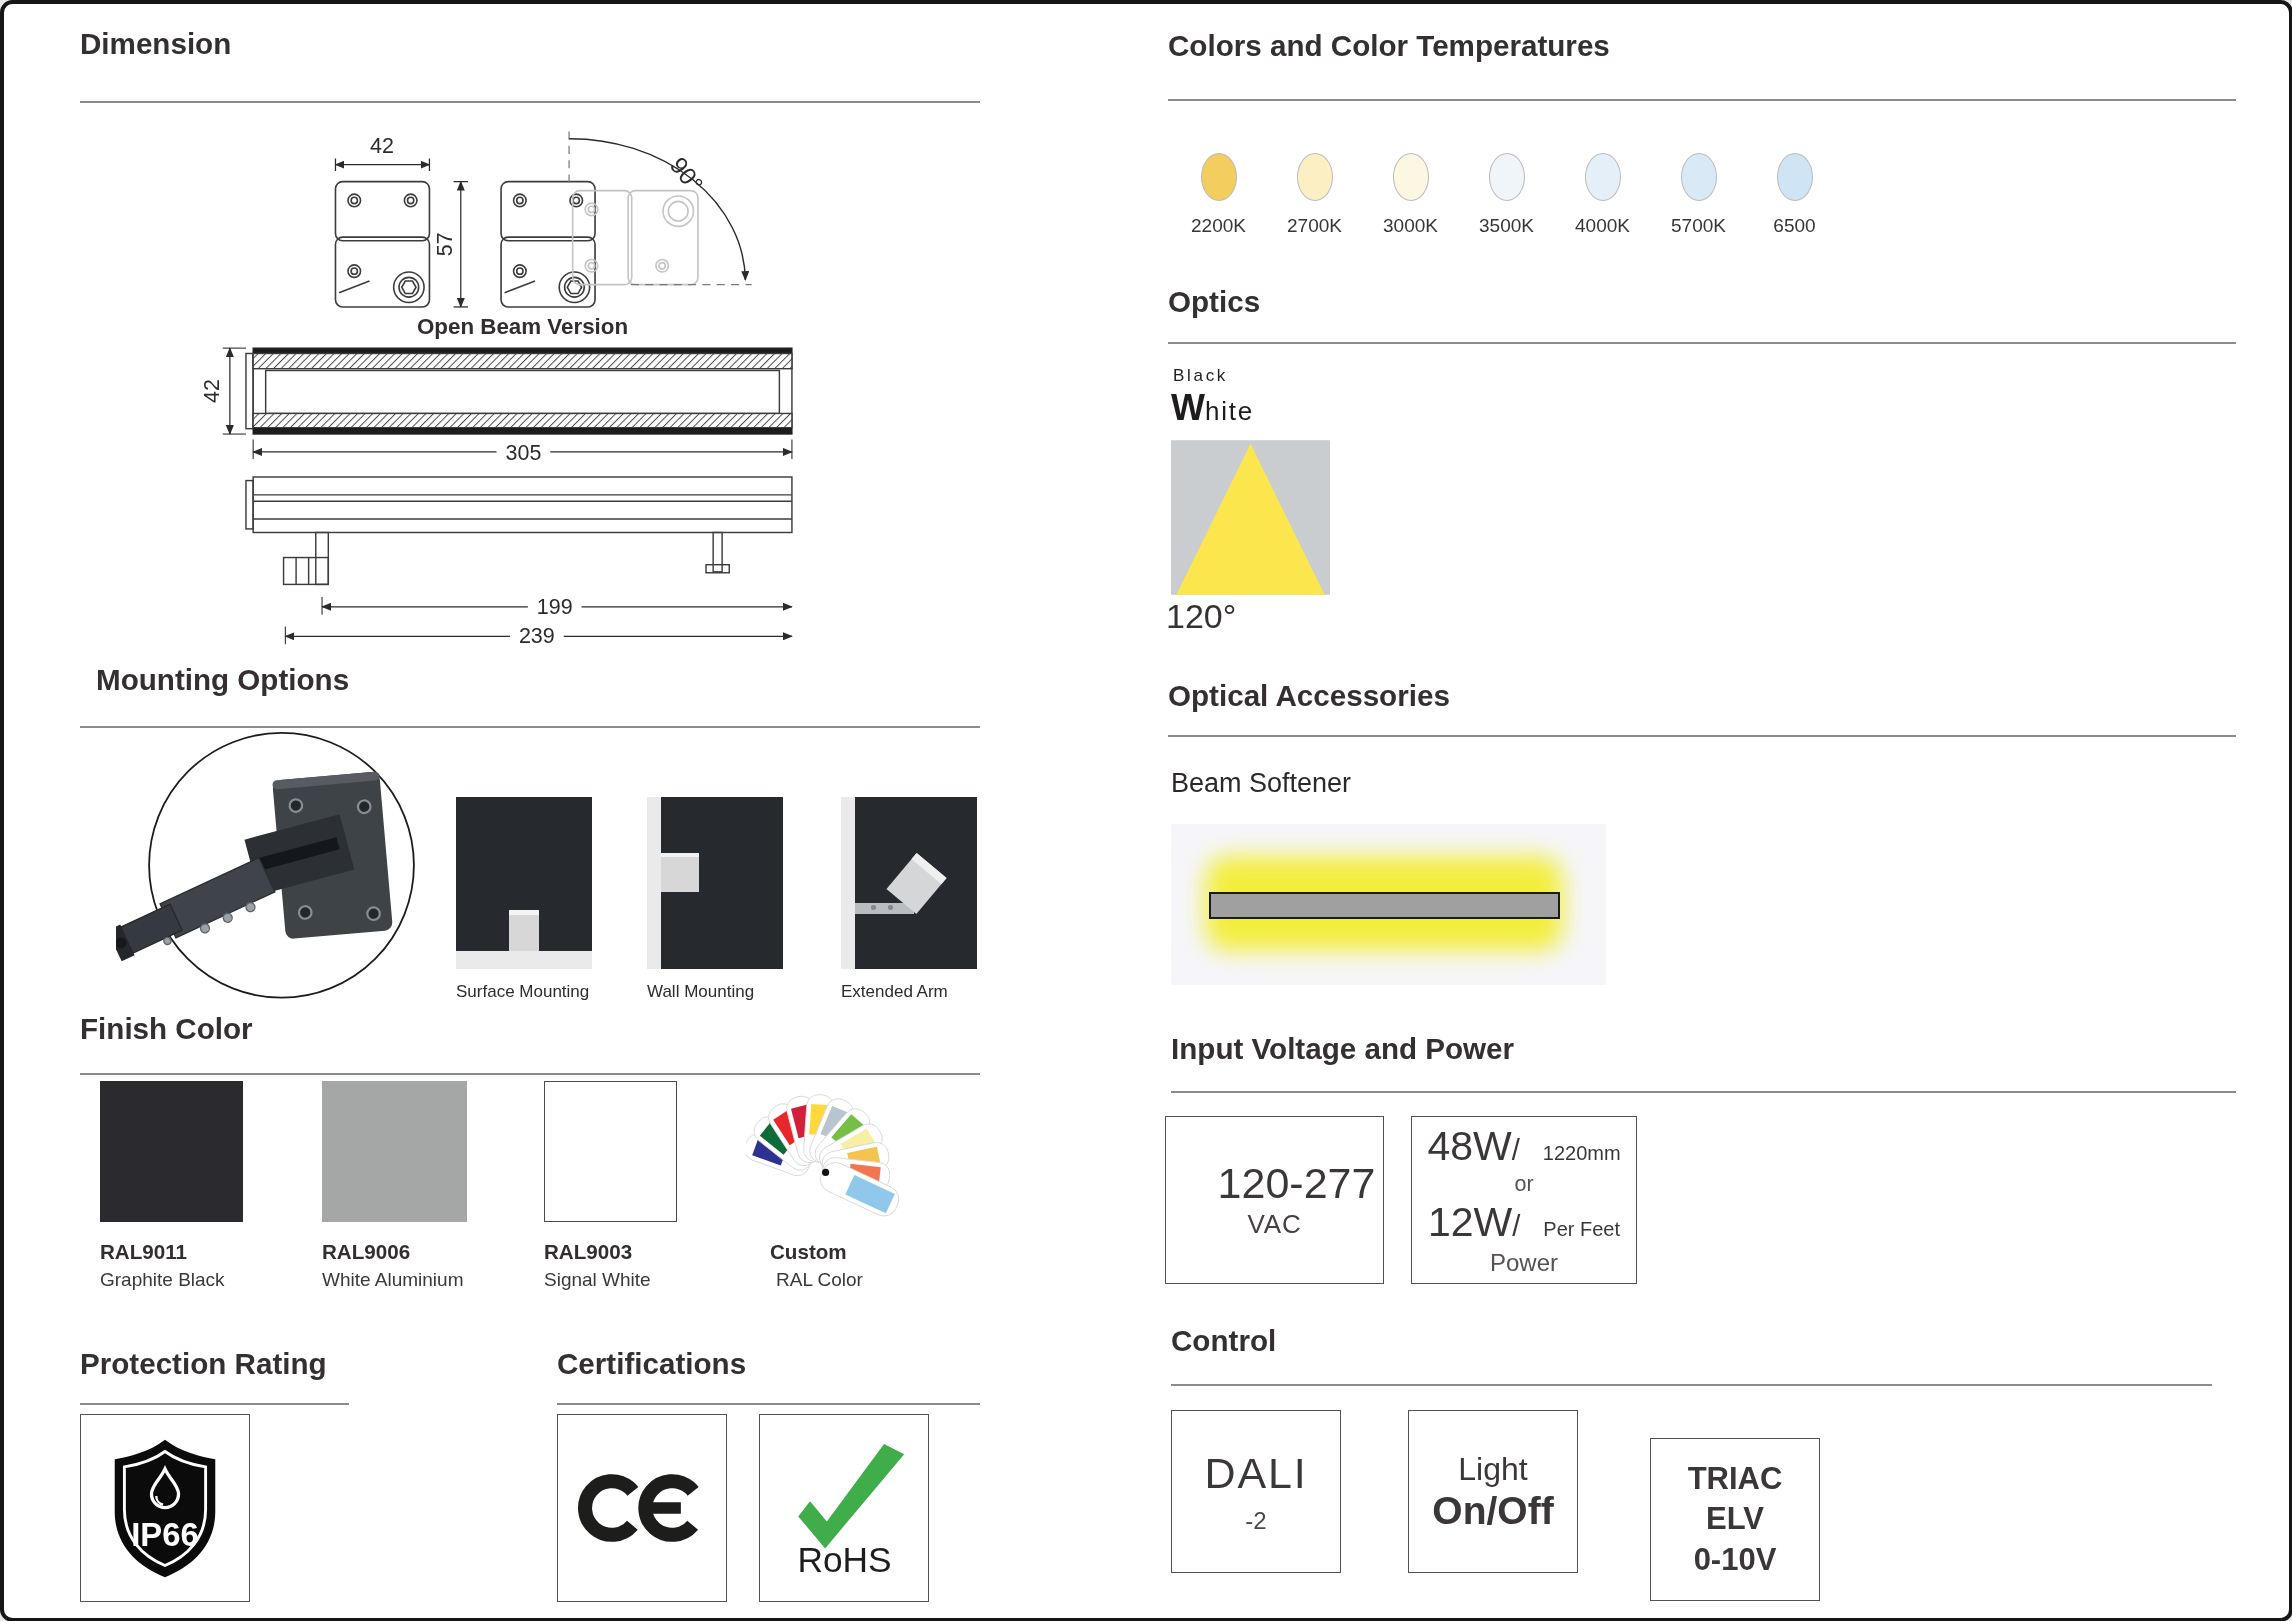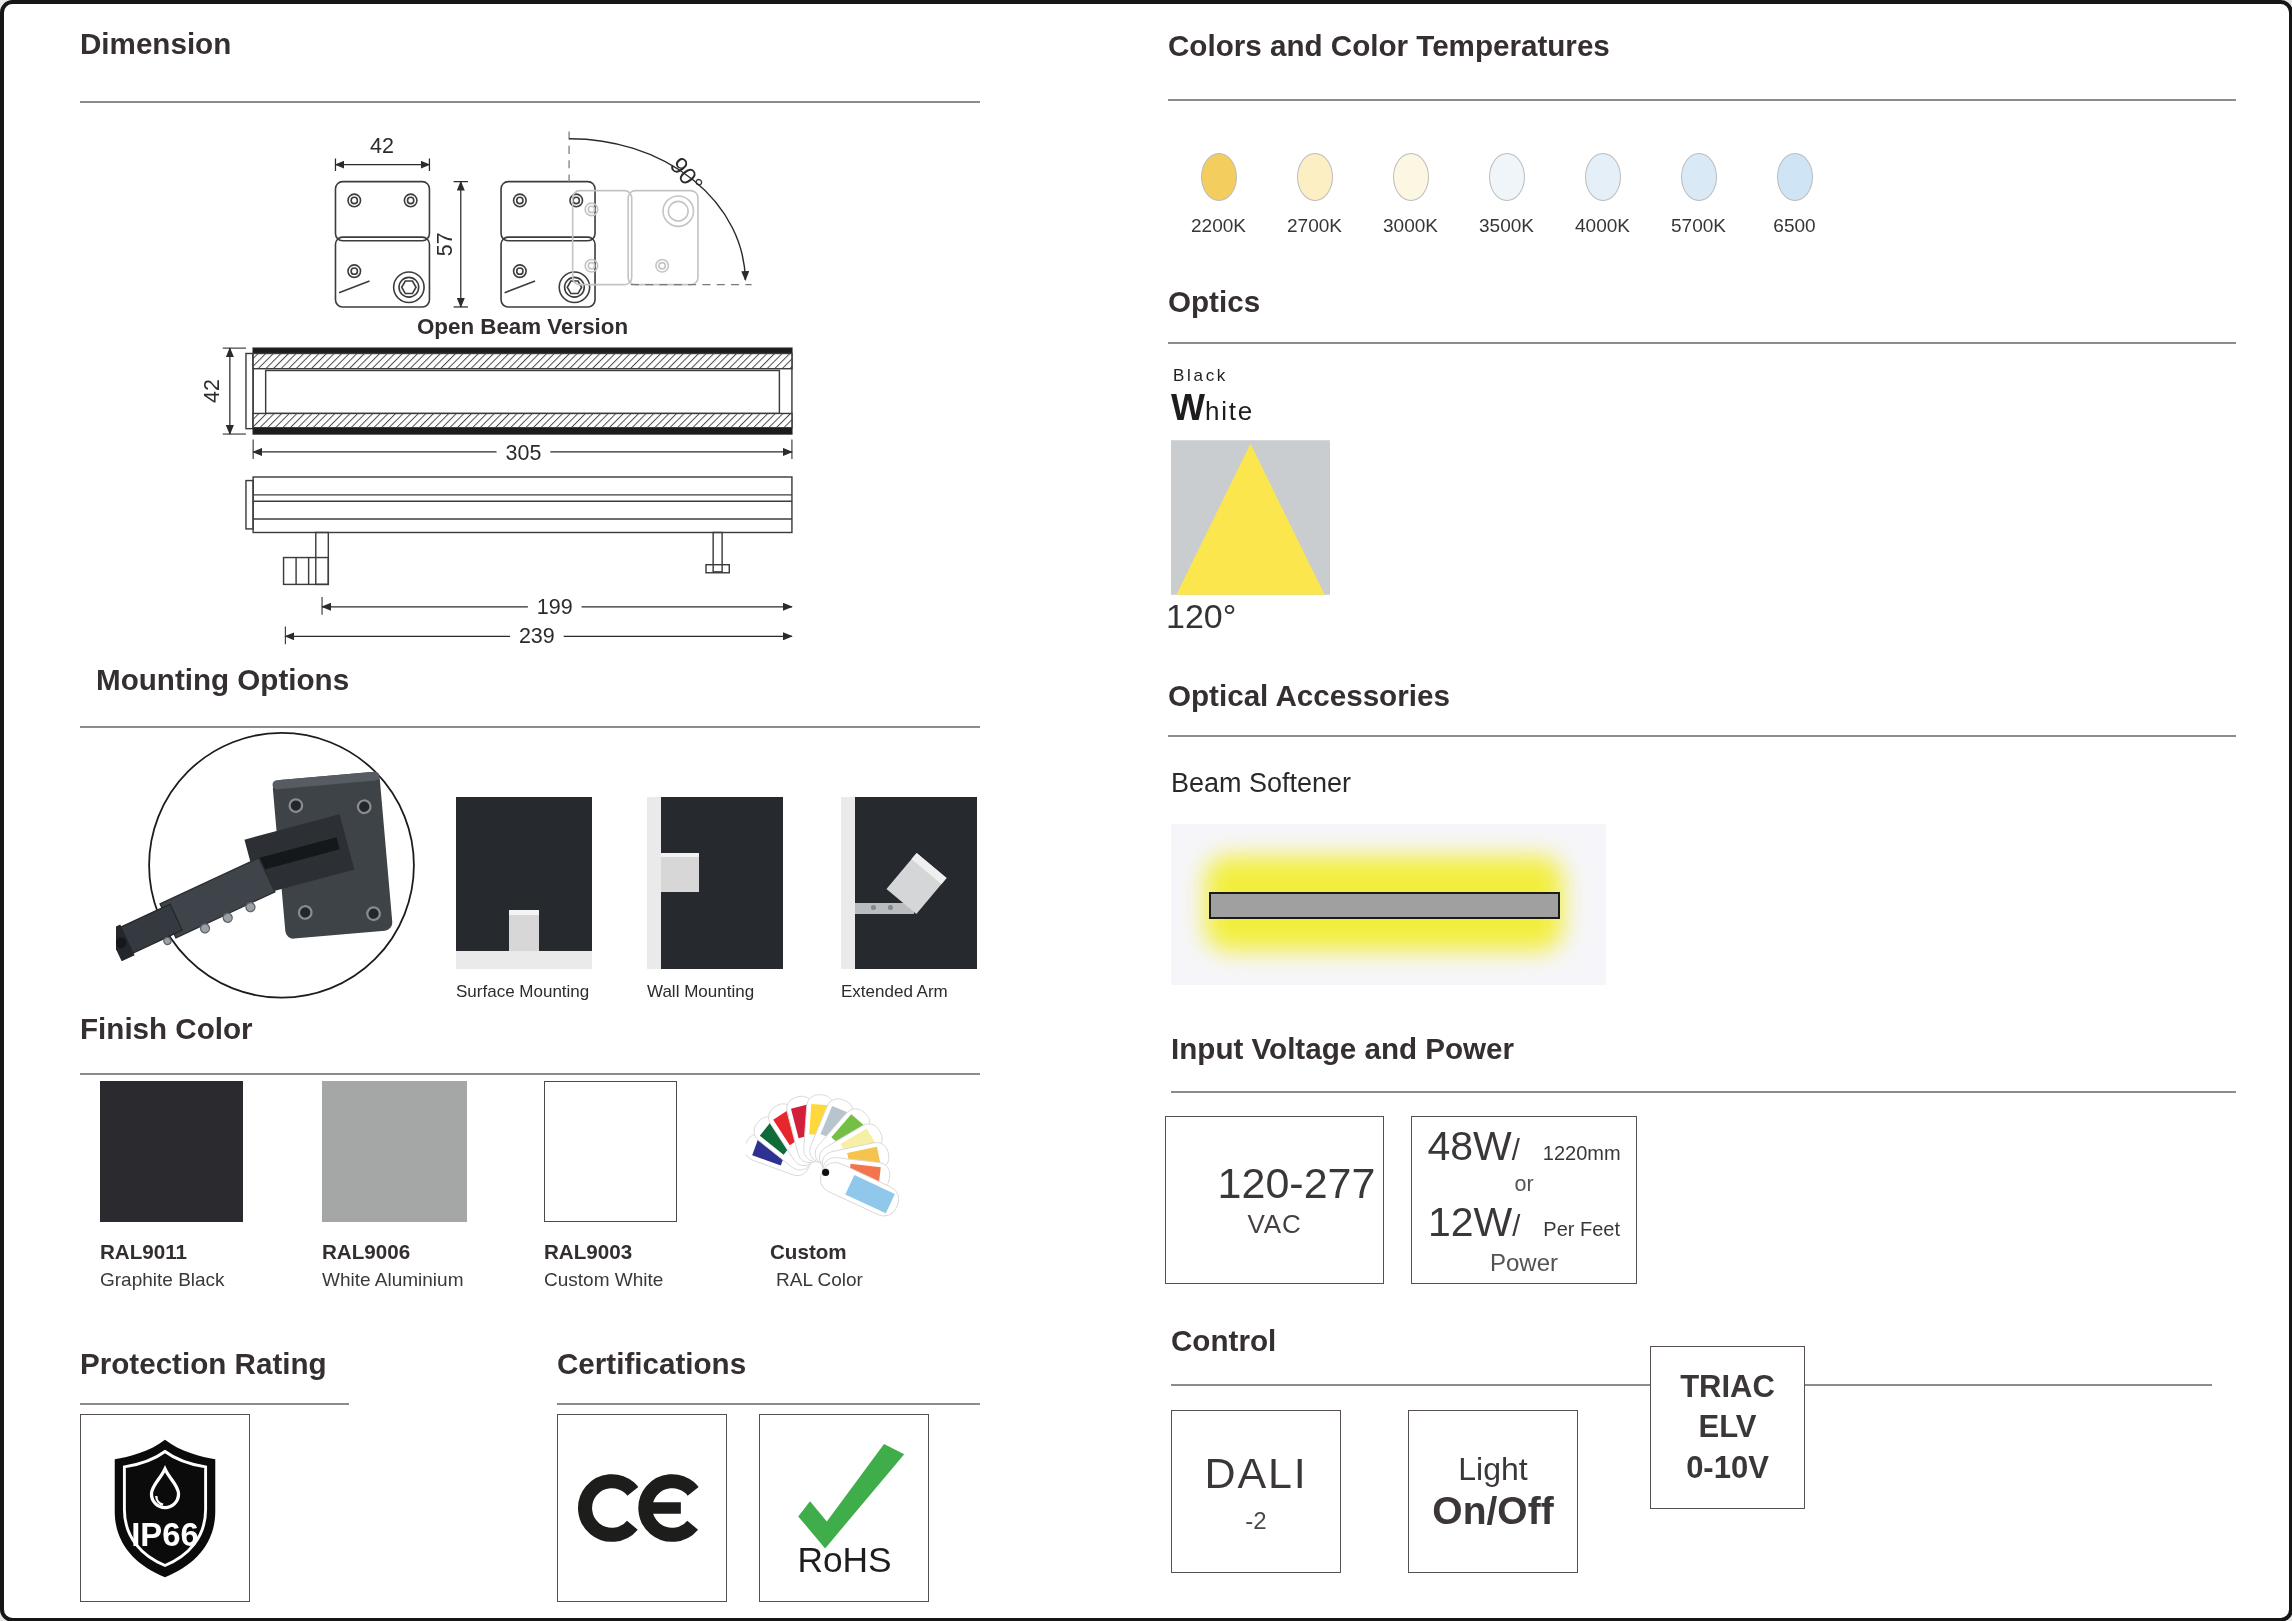--- a/index.html
+++ b/index.html
@@ -299,21 +299,21 @@
         </g>
     </g>
     <circle cx="89" cy="112" r="4" fill="#111111"></circle>
   </svg>
 
   <div class="sw-code" style="left:96px">RAL9011</div>
   <div class="sw-name" style="left:96px">Graphite Black</div>
   <div class="sw-code" style="left:318px">RAL9006</div>
   <div class="sw-name" style="left:318px">White Aluminium</div>
   <div class="sw-code" style="left:540px">RAL9003</div>
-  <div class="sw-name" style="left:540px">Custom White</div>
+  <div class="sw-name" style="left:540px">Signal White</div>
   <div class="sw-code" style="left:766px">Custom</div>
   <div class="sw-name" style="left:772px">RAL Color</div>
 
   <div class="h" style="left:76px;top:1343px">Protection Rating</div>
   <div class="rule" style="left:76px;top:1399px;width:269px"></div>
   <div class="box" style="left:76px;top:1410px;width:170px;height:188px;border-width:1.3px">
     <svg width="116" height="145" viewBox="0 0 120 150">
       <path d="M60 4 C45 16 22 22 8 24 L8 78 C8 112 30 134 60 146 C90 134 112 112 112 78 L112 24 C98 22 75 16 60 4 Z" fill="#0b0b0b"></path>
       <path d="M60 16 C48 25 30 30 18 32 L18 76 C18 105 36 124 60 134 C84 124 102 105 102 76 L102 32 C90 30 72 25 60 16 Z" fill="none" stroke="#ffffff" stroke-width="3"></path>
       <path d="M60 34 C55 45 46 51 46 60 a14 14 0 0 0 28 0 C74 51 65 45 60 34 Z" fill="none" stroke="#ffffff" stroke-width="3.4"></path>
@@ -410,20 +410,20 @@
   <div class="h" style="left:1167px;top:1320px">Control</div>
   <div class="rule" style="left:1167px;top:1380px;width:1041px"></div>
   <div class="box" style="left:1167px;top:1406px;width:170px;height:163px">
     <div class="c-dali">DALI</div>
     <div class="c-sub">-2</div>
   </div>
   <div class="box" style="left:1404px;top:1406px;width:170px;height:163px">
     <div class="c-light">Light</div>
     <div class="c-onoff">On/Off</div>
   </div>
-  <div class="box" style="left:1646px;top:1342px;width:155px;height:163px">
+  <div class="box" style="left:1646px;top:1434px;width:170px;height:163px">
     <div class="c-triac">TRIAC</div>
     <div class="c-triac">ELV</div>
     <div class="c-triac">0-10V</div>
   </div>
 
 </div>
 
 
 </body></html>

